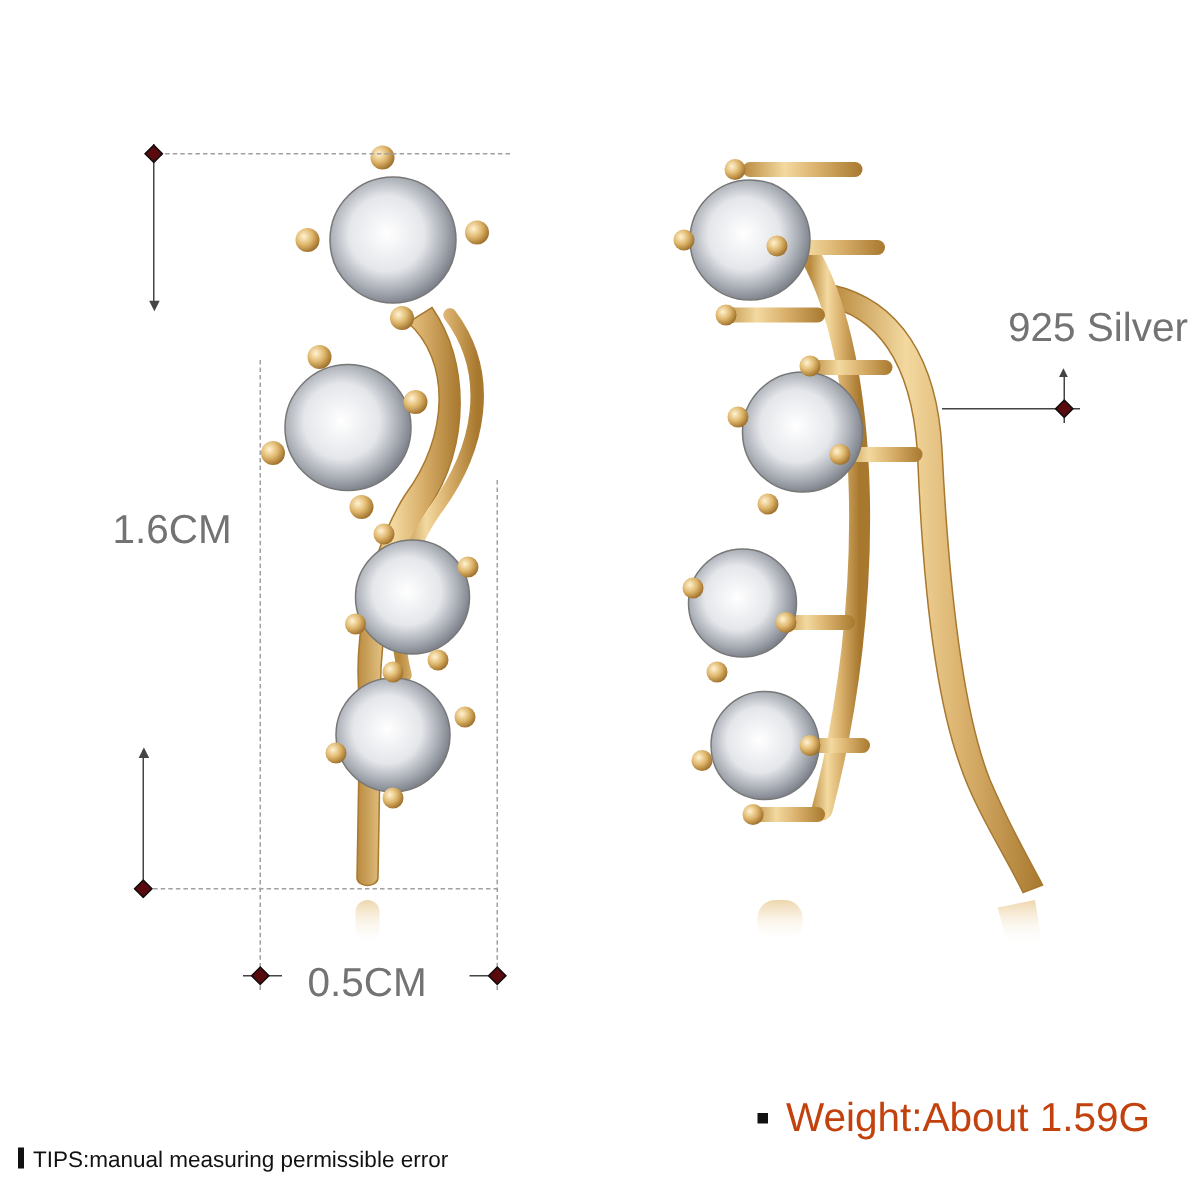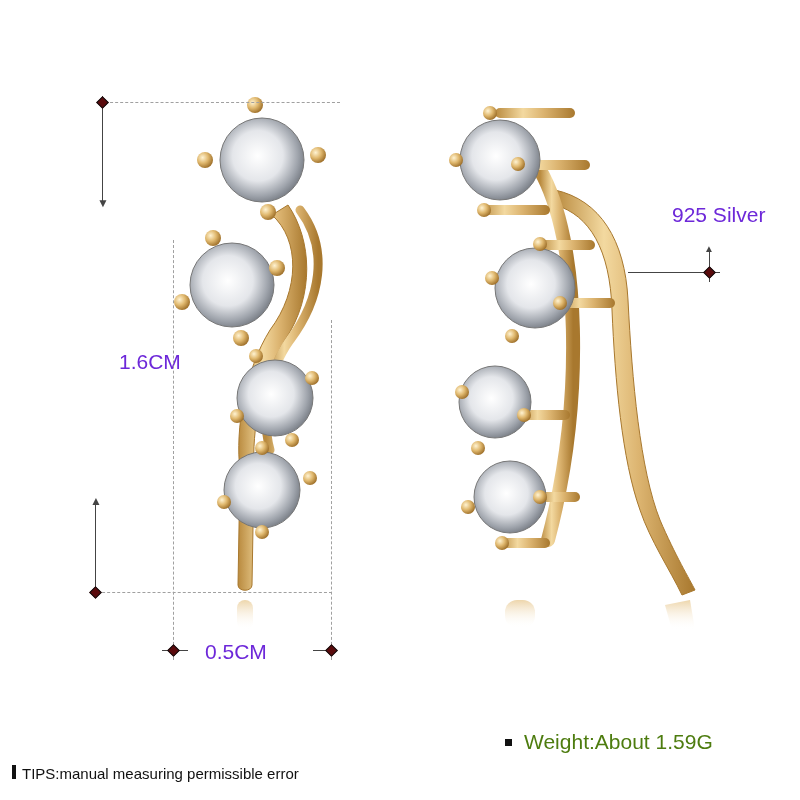--- a/index.html
+++ b/index.html
@@ -2,41 +2,41 @@
 <html><head>
   <meta charset="utf-8">
   <style>
     html, body { margin: 0; padding: 0; }
     body {
       width: 800px; height: 800px; background: #ffffff; position: relative; overflow: hidden;
       font-family: "Liberation Sans", sans-serif;
     }
     .abs { position: absolute; }
     .label {
-      position: absolute; color: #6d28d9; font-size: 21px; white-space: nowrap;
+      position: absolute; color: #737373; font-size: 27px; white-space: nowrap;
       font-family: "Liberation Sans", sans-serif;
     }
     .dash-h { position: absolute; height: 0; border-top: 1px dashed #a0a0a0; }
     .dash-v { position: absolute; width: 0; border-left: 1px dashed #a0a0a0; }
     .line-v { position: absolute; width: 1px; background: #444; }
     .line-h { position: absolute; height: 1px; background: #444; }
     .diamond {
       position: absolute; width: 7px; height: 7px; background: #5a0a0c;
       transform: rotate(45deg); border: 1px solid #111;
     }
     .tips {
       position: absolute; left: 12px; top: 765px; font-size: 15px; color: #111;
       display: flex; gap: 6px;
     }
     .tips-bar { width: 4px; height: 14px; background: #111; display: inline-block; }
     .weight {
       position: absolute; left: 505px; top: 730px; display: flex; align-items: center; gap: 12px;
     }
     .weight-bullet { width: 7px; height: 7px; background: #111; display: inline-block; }
-    .weight-text { color: #4d7c0f; font-size: 21px; }
+    .weight-text { color: #c2410c; font-size: 27px; }
     svg { position: absolute; left: 0; top: 0; }
   </style>
 </head>
 <body>
 
 <svg width="800" height="800" viewBox="0 0 800 800">
   <defs>
     <linearGradient id="gold" x1="0" y1="0" x2="1" y2="0">
       <stop offset="0" stop-color="#b98a3e"></stop>
       <stop offset="0.35" stop-color="#f3d9a0"></stop>
@@ -144,21 +144,21 @@
 </svg>
 
 <div class="dash-h" style="left:100px; top:102px; width:240px;"></div>
 <div class="dash-h" style="left:92px; top:592px; width:240px;"></div>
 <div class="line-v" style="left:102px; top:96px; height:108px;"></div>
 <div class="abs" style="left:97px; top:196px; color:#444; font-size:12px;">▼</div>
 <div class="diamond" style="left:98px; top:98px;"></div>
 <div class="line-v" style="left:95px; top:500px; height:96px;"></div>
 <div class="abs" style="left:90px; top:494px; color:#444; font-size:12px;">▲</div>
 <div class="diamond" style="left:91px; top:588px;"></div>
-<div class="label" style="left:75px; top:350px;margin-left:44px;">1.6CM</div>
+<div class="label" style="left:75px; top:338px;">1.6CM</div>
 
 <div class="dash-v" style="left:173px; top:240px; height:420px;"></div>
 <div class="dash-v" style="left:331px; top:320px; height:340px;"></div>
 <div class="line-h" style="left:162px; top:650px; height:1px; width:26px;"></div>
 <div class="diamond" style="left:169px; top:646px;"></div>
 <div class="line-h" style="left:313px; top:650px; width:24px;"></div>
 <div class="diamond" style="left:327px; top:646px;"></div>
 <div class="label" style="left:205px; top:640px;">0.5CM</div>
 
 <div class="label" style="left:672px; top:203px;">925 Silver</div>

